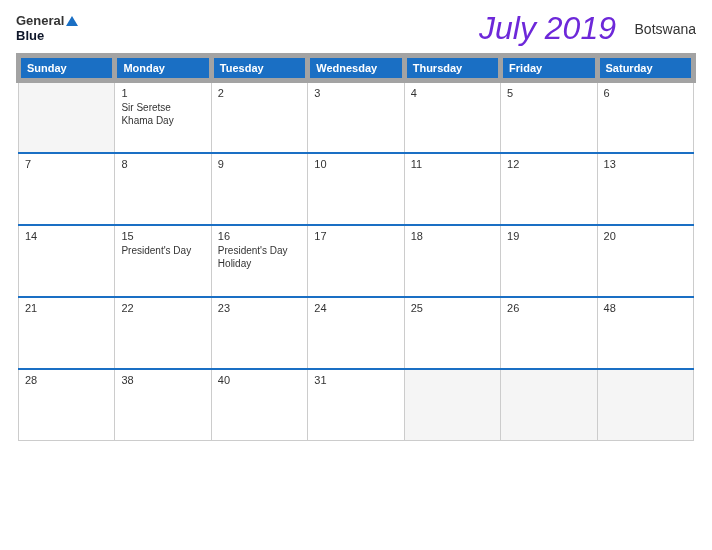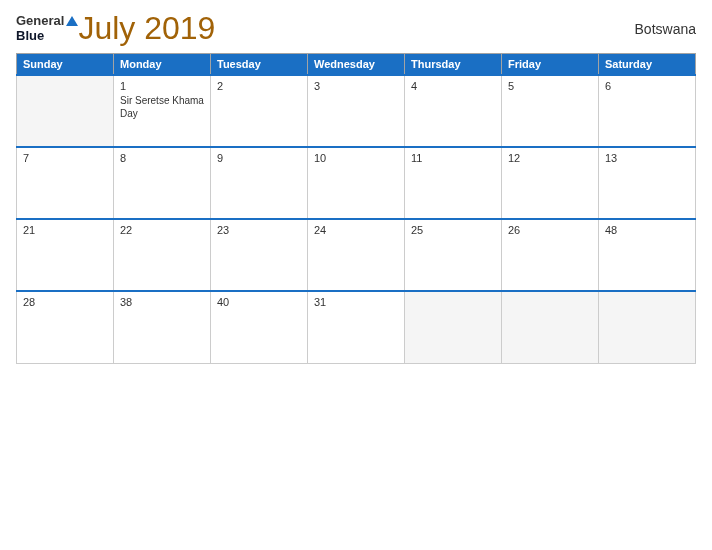--- a/index.html
+++ b/index.html
@@ -45,42 +45,43 @@
       height: 0;
       border-left: 6px solid transparent;
       border-right: 6px solid transparent;
       border-bottom: 10px solid #1a6fc4;
       margin-left: 2px;
       display: inline-block;
     }
     .month-title {
       font-size: 32px;
       font-weight: normal;
-      color: #a16207;
-      text-align: left;
+      color: #6d28d9;
+      text-align: right;
       flex: 1;
+      font-style: italic;
     }
     .country {
       font-size: 14px;
       color: #333;
       min-width: 80px;
       text-align: right;
     }
     .calendar {
       width: 100%;
       border-collapse: collapse;
     }
     .calendar thead tr th {
       background-color: #1a6fc4;
       color: #fff;
       font-size: 11px;
       font-weight: bold;
       text-align: left;
       padding: 4px 6px;
-      border: 1px solid #a3a3a3;
+      border: 5px solid #a3a3a3;
     }
     .calendar tbody tr td {
       width: calc(100% / 7);
       vertical-align: top;
       padding: 4px 6px;
       font-size: 11px;
       color: #333;
       border: 1px solid #ccc;
       height: 72px;
       background: #fff;
@@ -170,20 +171,39 @@
           </td>
           <td>
             <span class="day-num">12</span>
           </td>
           <td>
             <span class="day-num">13</span>
           </td>
         </tr>
         <tr>
           <td>
+            <span class="day-num">14</span>
+          </td>
+          <td><span class="day-num">15</span><span class="event">President's Day</span></td>
+          <td><span class="day-num">16</span><span class="event">President's Day Holiday</span></td>
+          <td>
+            <span class="day-num">17</span>
+          </td>
+          <td>
+            <span class="day-num">18</span>
+          </td>
+          <td>
+            <span class="day-num">19</span>
+          </td>
+          <td>
+            <span class="day-num">20</span>
+          </td>
+        </tr>
+        <tr>
+          <td>
             <span class="day-num">21</span>
           </td>
           <td>
             <span class="day-num">22</span>
           </td>
           <td>
             <span class="day-num">23</span>
           </td>
           <td>
             <span class="day-num">24</span>

